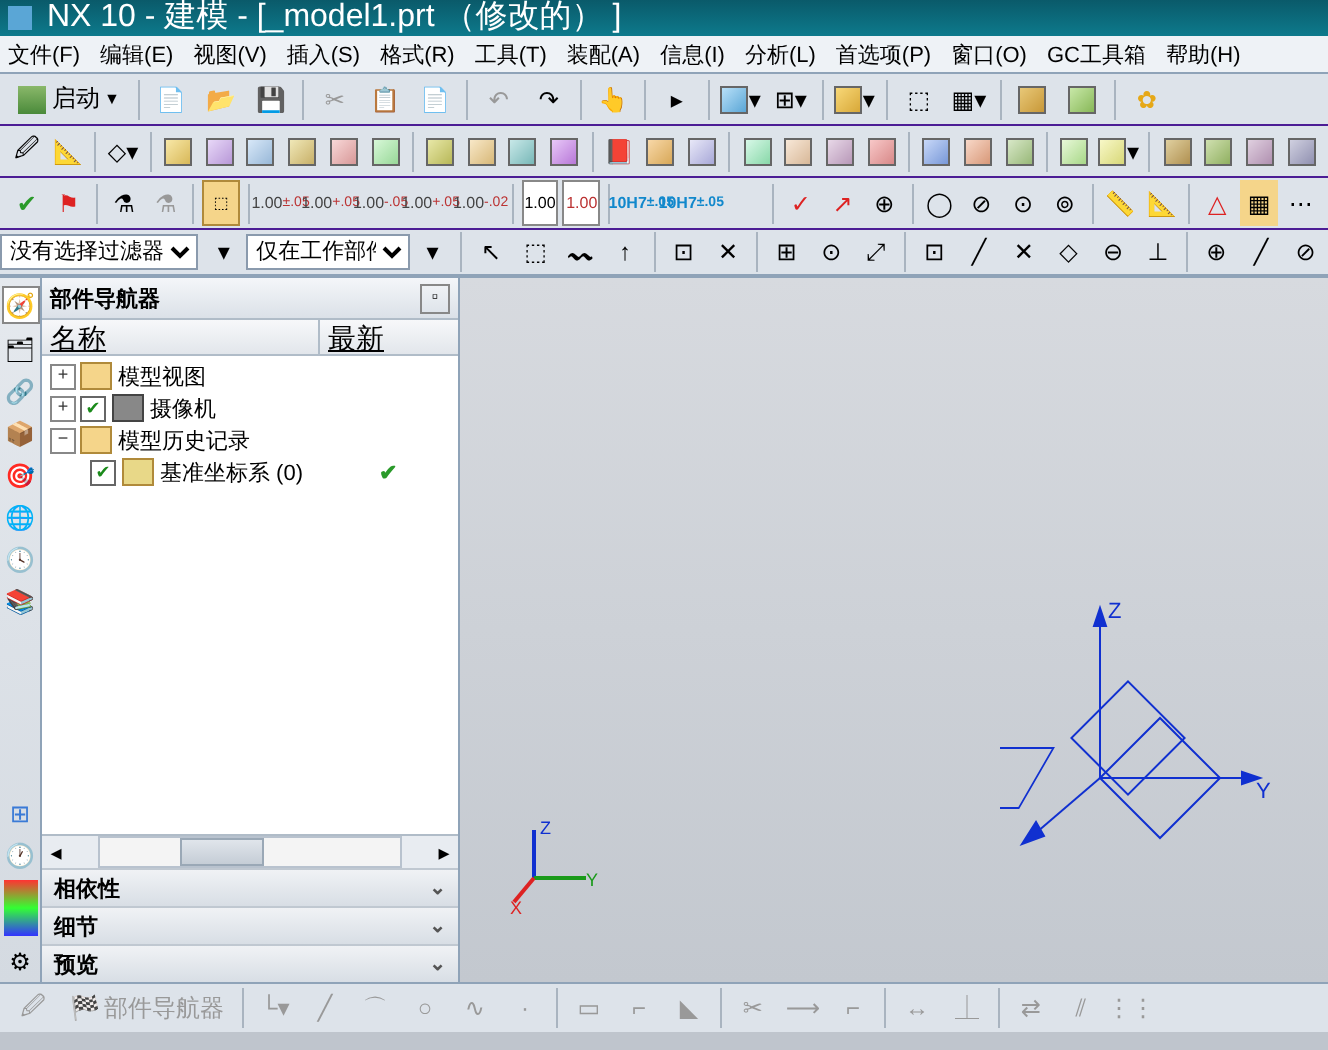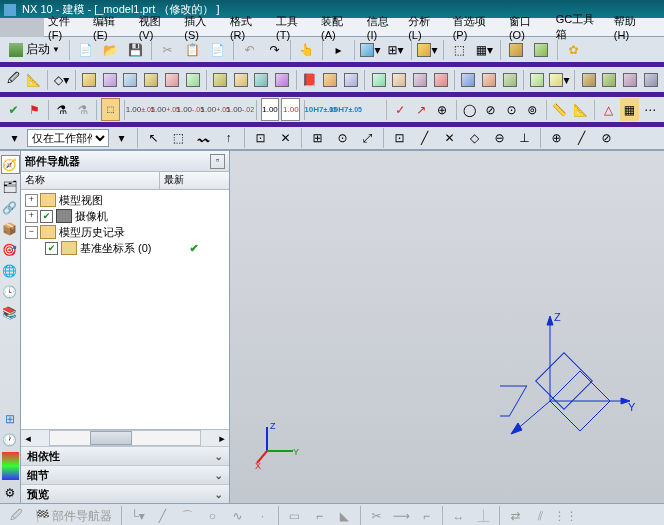--- a/index.html
+++ b/index.html
@@ -1,34 +1,34 @@
 <!DOCTYPE html>
 <html><head>
 <meta charset="utf-8">
 <style>
   body { margin:0; font-family:"Microsoft YaHei", SimSun, sans-serif; font-size:11px; background:#bfc5cd; overflow:hidden; width:664px; height:525px; }
-  .title-bar { background:linear-gradient(#0a5a6a,#0d7a8c); color:#fff; height:18px; line-height:18px; padding-left:4px; font-size:11px; }
+  .title-bar { background:linear-gradient(#0a5a6a,#0d7a8c); color:#fff; height:18px; line-height:18px; padding-left:4px; font-size:16px; }
   .title-bar .nxicon { display:inline-block; width:12px; height:12px; background:#5aa6d6; vertical-align:middle; margin-right:3px; }
-  .menu-bar { background:#eef2f6; height:18px; display:flex; align-items:center; padding:0 4px; border-bottom:1px solid #8fa3b8;margin-left:44px; }
+  .menu-bar { background:#eef2f6; height:18px; display:flex; align-items:center; padding:0 4px; border-bottom:1px solid #8fa3b8; }
   .menu-bar span { margin-right:10px; cursor:default; }
   .toolbar-wrap { background:#dde3ea; border-bottom:1px solid #8fa3b8;}
-  .tb-row { display:flex; align-items:center; height:25px; padding:0 3px; flex-wrap:nowrap; overflow:hidden; border-bottom:5px solid #4c1d95;}
+  .tb-row { display:flex; align-items:center; height:25px; padding:0 3px; flex-wrap:nowrap; overflow:hidden; border-bottom:1px solid #4c1d95;}
   .tb-btn { width:21px; height:21px; margin:0 1px; display:flex; align-items:center; justify-content:center; border:1px solid transparent; font-size:12px; position:relative;}
   .tb-sep{width:1px;height:20px;background:#a9b4c0;margin:0 3px;}
   .cube { width:14px;height:14px; transform:rotate(0); position:relative;}
   .cube::before{content:"";position:absolute;inset:0;background:linear-gradient(135deg,var(--c1,#f0e68c),var(--c2,#d2b48c));border:1px solid #666;}
   .filter-row{background:#dde3ea;height:22px;display:flex;align-items:center;border-bottom:1px solid #8fa3b8;}
   .filter-sel{height:18px;font-size:11px;border:1px solid #8a9aad;background:#fff;}
   .main-area{display:flex;height:352px;}
   .left-strip{width:20px;background:linear-gradient(#e5e9ee,#d4dae1);border-right:1px solid #8fa3b8;display:flex;flex-direction:column;align-items:center;padding-top:2px;}
   .left-strip .lbtn{width:17px;height:17px;margin:2px 0;font-size:12px;display:flex;align-items:center;justify-content:center;}
   .nav-panel{width:208px;background:#e8ecf1;border-right:1px solid #8fa3b8;display:flex;flex-direction:column;}
   .nav-title{background:linear-gradient(#f4f6f9,#dbe1e8);height:20px;display:flex;align-items:center;padding:0 4px;font-weight:bold;border-bottom:1px solid #b0bcc8;}
   .nav-title .pin{margin-left:auto;width:13px;height:13px;border:1px solid #888;font-size:9px;text-align:center;}
-  .nav-header{display:flex;background:linear-gradient(#f7f8fa,#e2e6eb);height:17px;border-bottom:1px solid #b0bcc8;font-size:10px;}
+  .nav-header{display:flex;background:linear-gradient(#f7f8fa,#e2e6eb);height:17px;border-bottom:1px solid #b0bcc8;font-size:14px;text-decoration:underline;}
   .nav-header div{padding:1px 4px;}
   .nav-header .c1{width:130px;border-right:1px solid #b0bcc8;}
   .tree{background:#fff;flex:1;overflow:auto;font-size:11px;padding:2px 0;}
   .tree-row{display:flex;align-items:center;height:16px;padding-left:4px;white-space:nowrap;}
   .tree-row .exp{width:11px;height:11px;border:1px solid #888;font-size:9px;line-height:9px;text-align:center;margin-right:2px;color:#333;}
   .tree-row .noexp{width:13px;margin-right:2px;}
   .tree-row .chk{width:11px;height:11px;border:1px solid #666;margin-right:3px;font-size:9px;color:#1a8a1a;line-height:10px;text-align:center;}
   .tree-row .ic{width:14px;height:12px;margin-right:3px;background:#f5d58a;border:1px solid #b08a3a;}
   .tree-row.sel{background:#fff;}
   .hscroll{height:16px;background:#e8ecf1;border-top:1px solid #b0bcc8;display:flex;align-items:center;}
@@ -266,20 +266,21 @@
     <div class="tb-sep"></div>
     <div class="tb-btn" style="color:#c8a030;">📏</div>
     <div class="tb-btn">📐</div>
     <div class="tb-sep"></div>
     <div class="tb-btn" style="color:#d22;">△</div>
     <div class="tb-btn" style="background:#f5d58a;">▦</div>
     <div class="tb-btn">⋯</div>
   </div>
 
   <div class="filter-row">
+    <select class="filter-sel" style="width:104px;"><option>没有选择过滤器</option></select>
     <span style="width:2px;"></span>
     <div class="tb-btn" style="height:17px;">▾</div>
     <select class="filter-sel" style="width:82px;"><option>仅在工作部件内</option></select>
     <div class="tb-btn" style="height:17px;">▾</div>
     <div class="tb-sep"></div>
     <div class="tb-btn">↖</div>
     <div class="tb-btn">⬚</div>
     <div class="tb-btn">〰</div>
     <div class="tb-btn">↑</div>
     <div class="tb-sep"></div>

